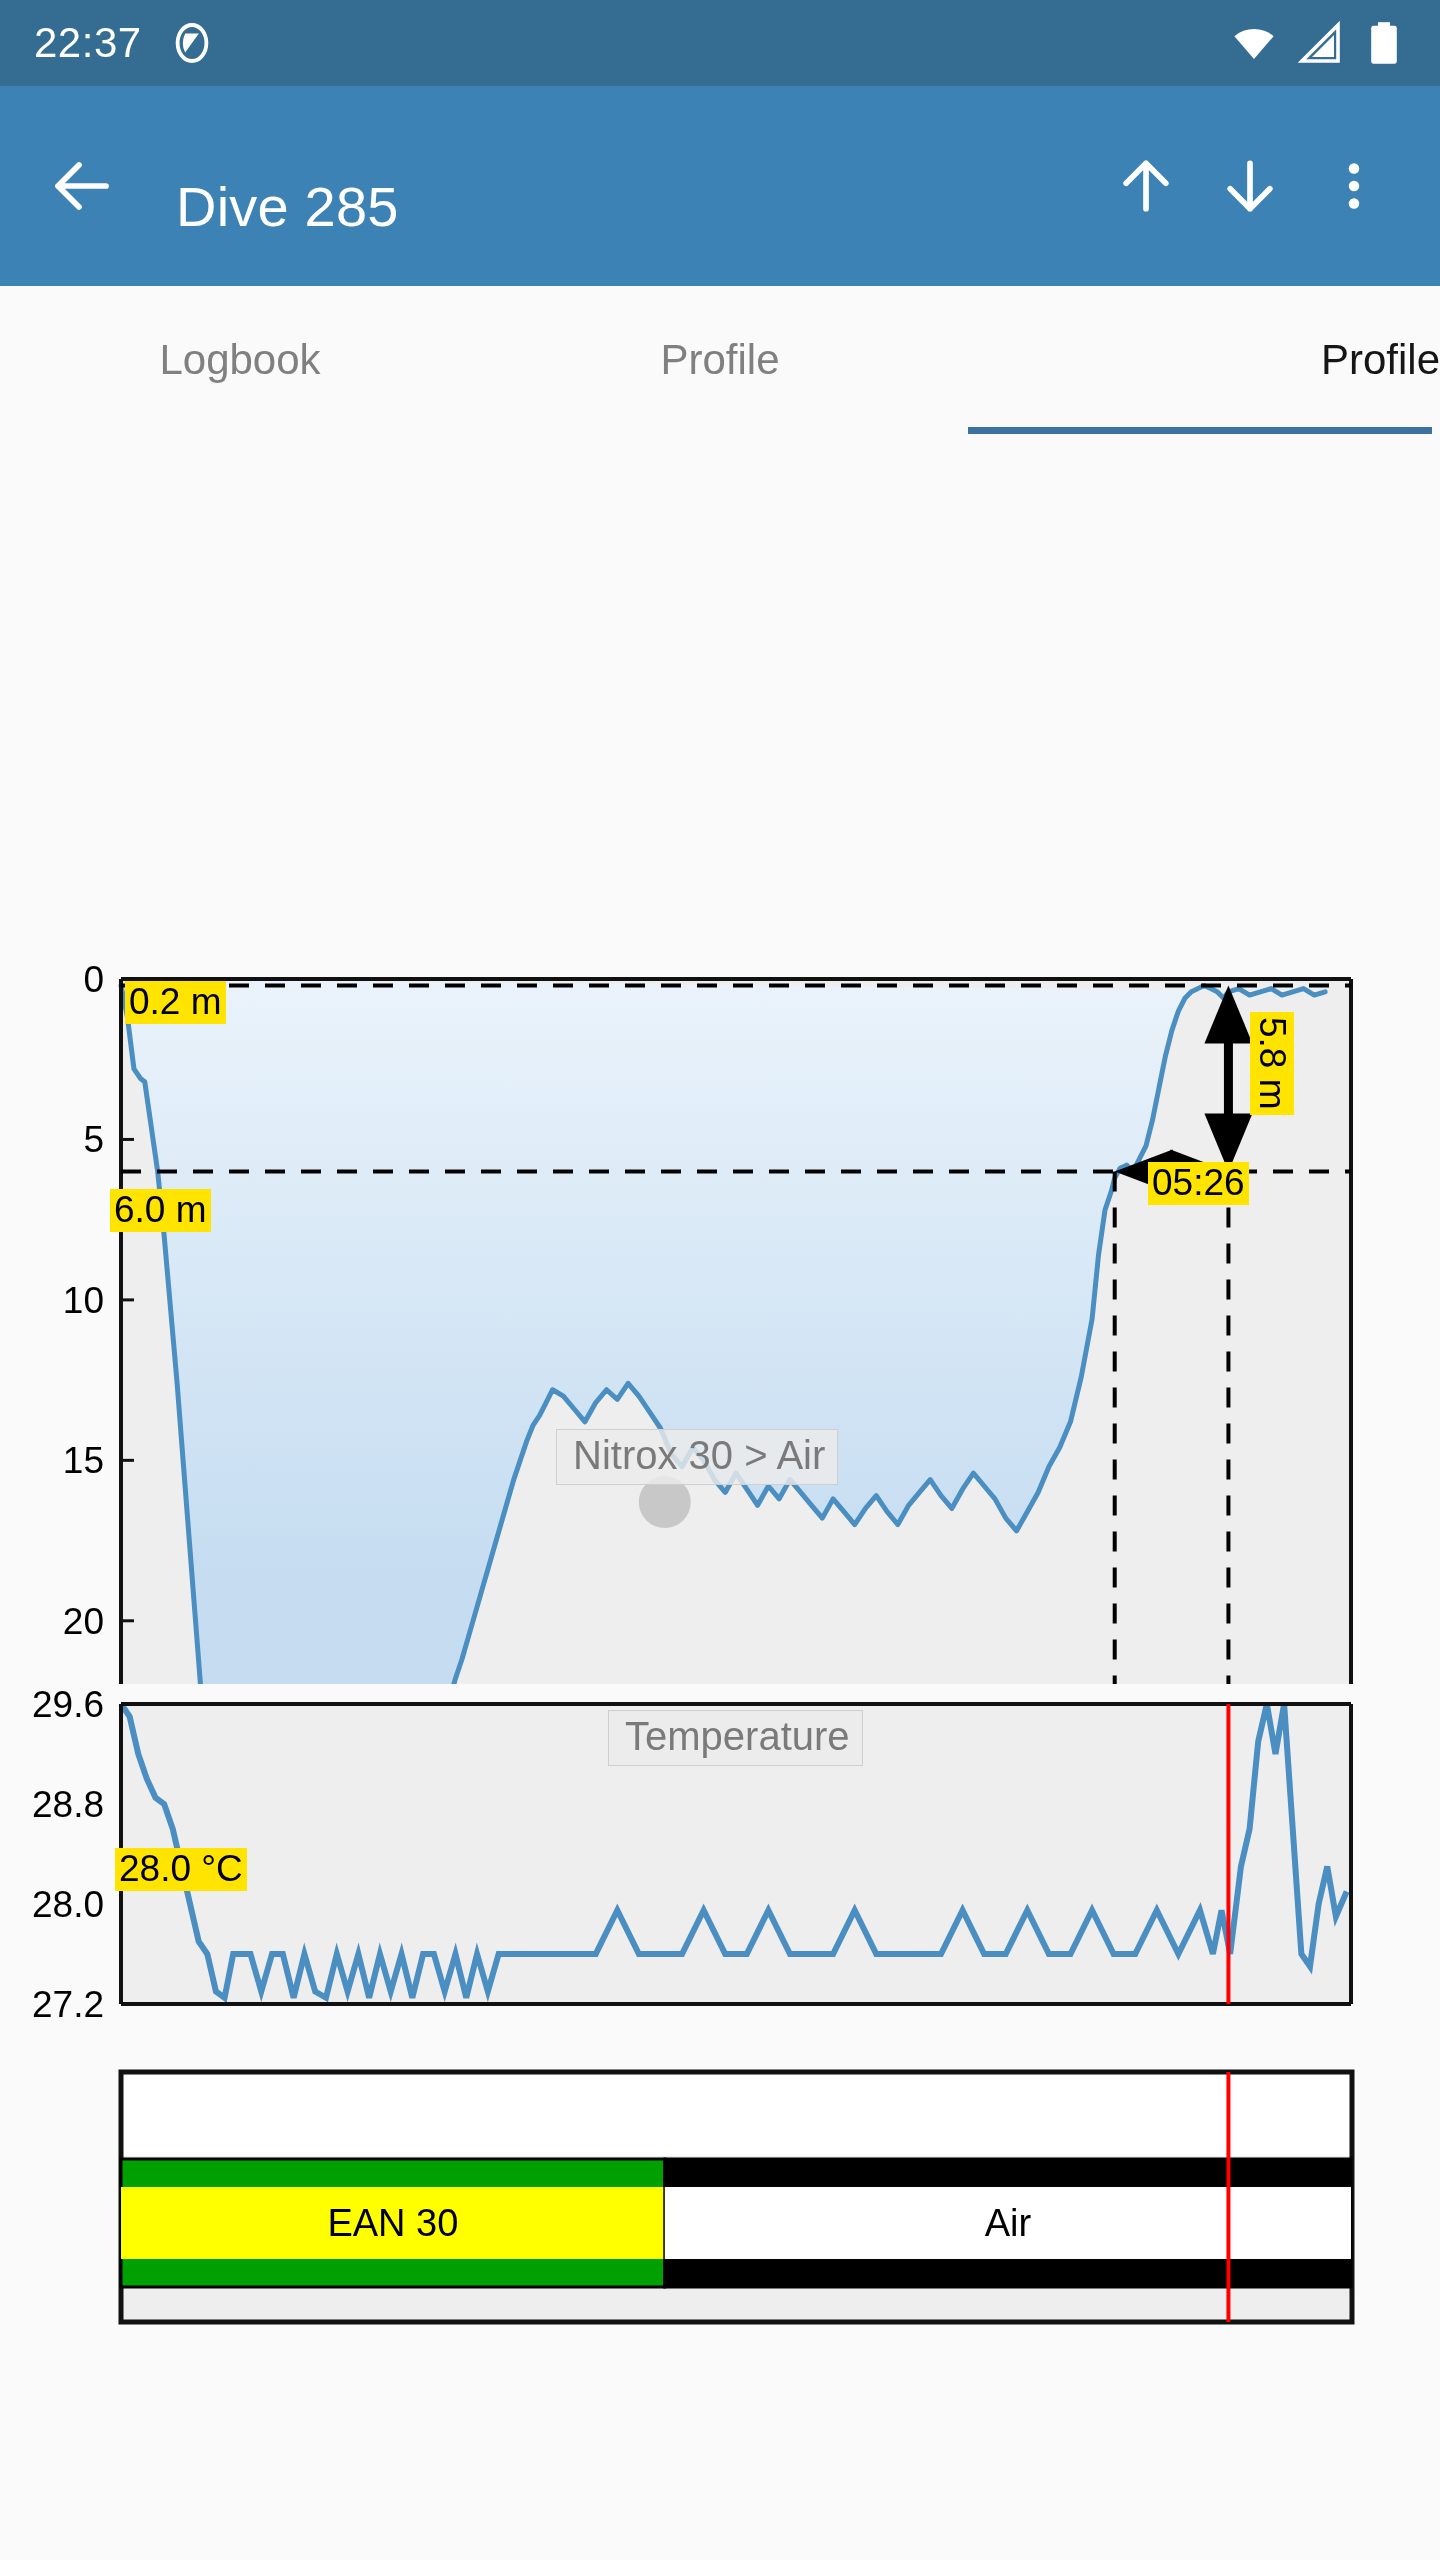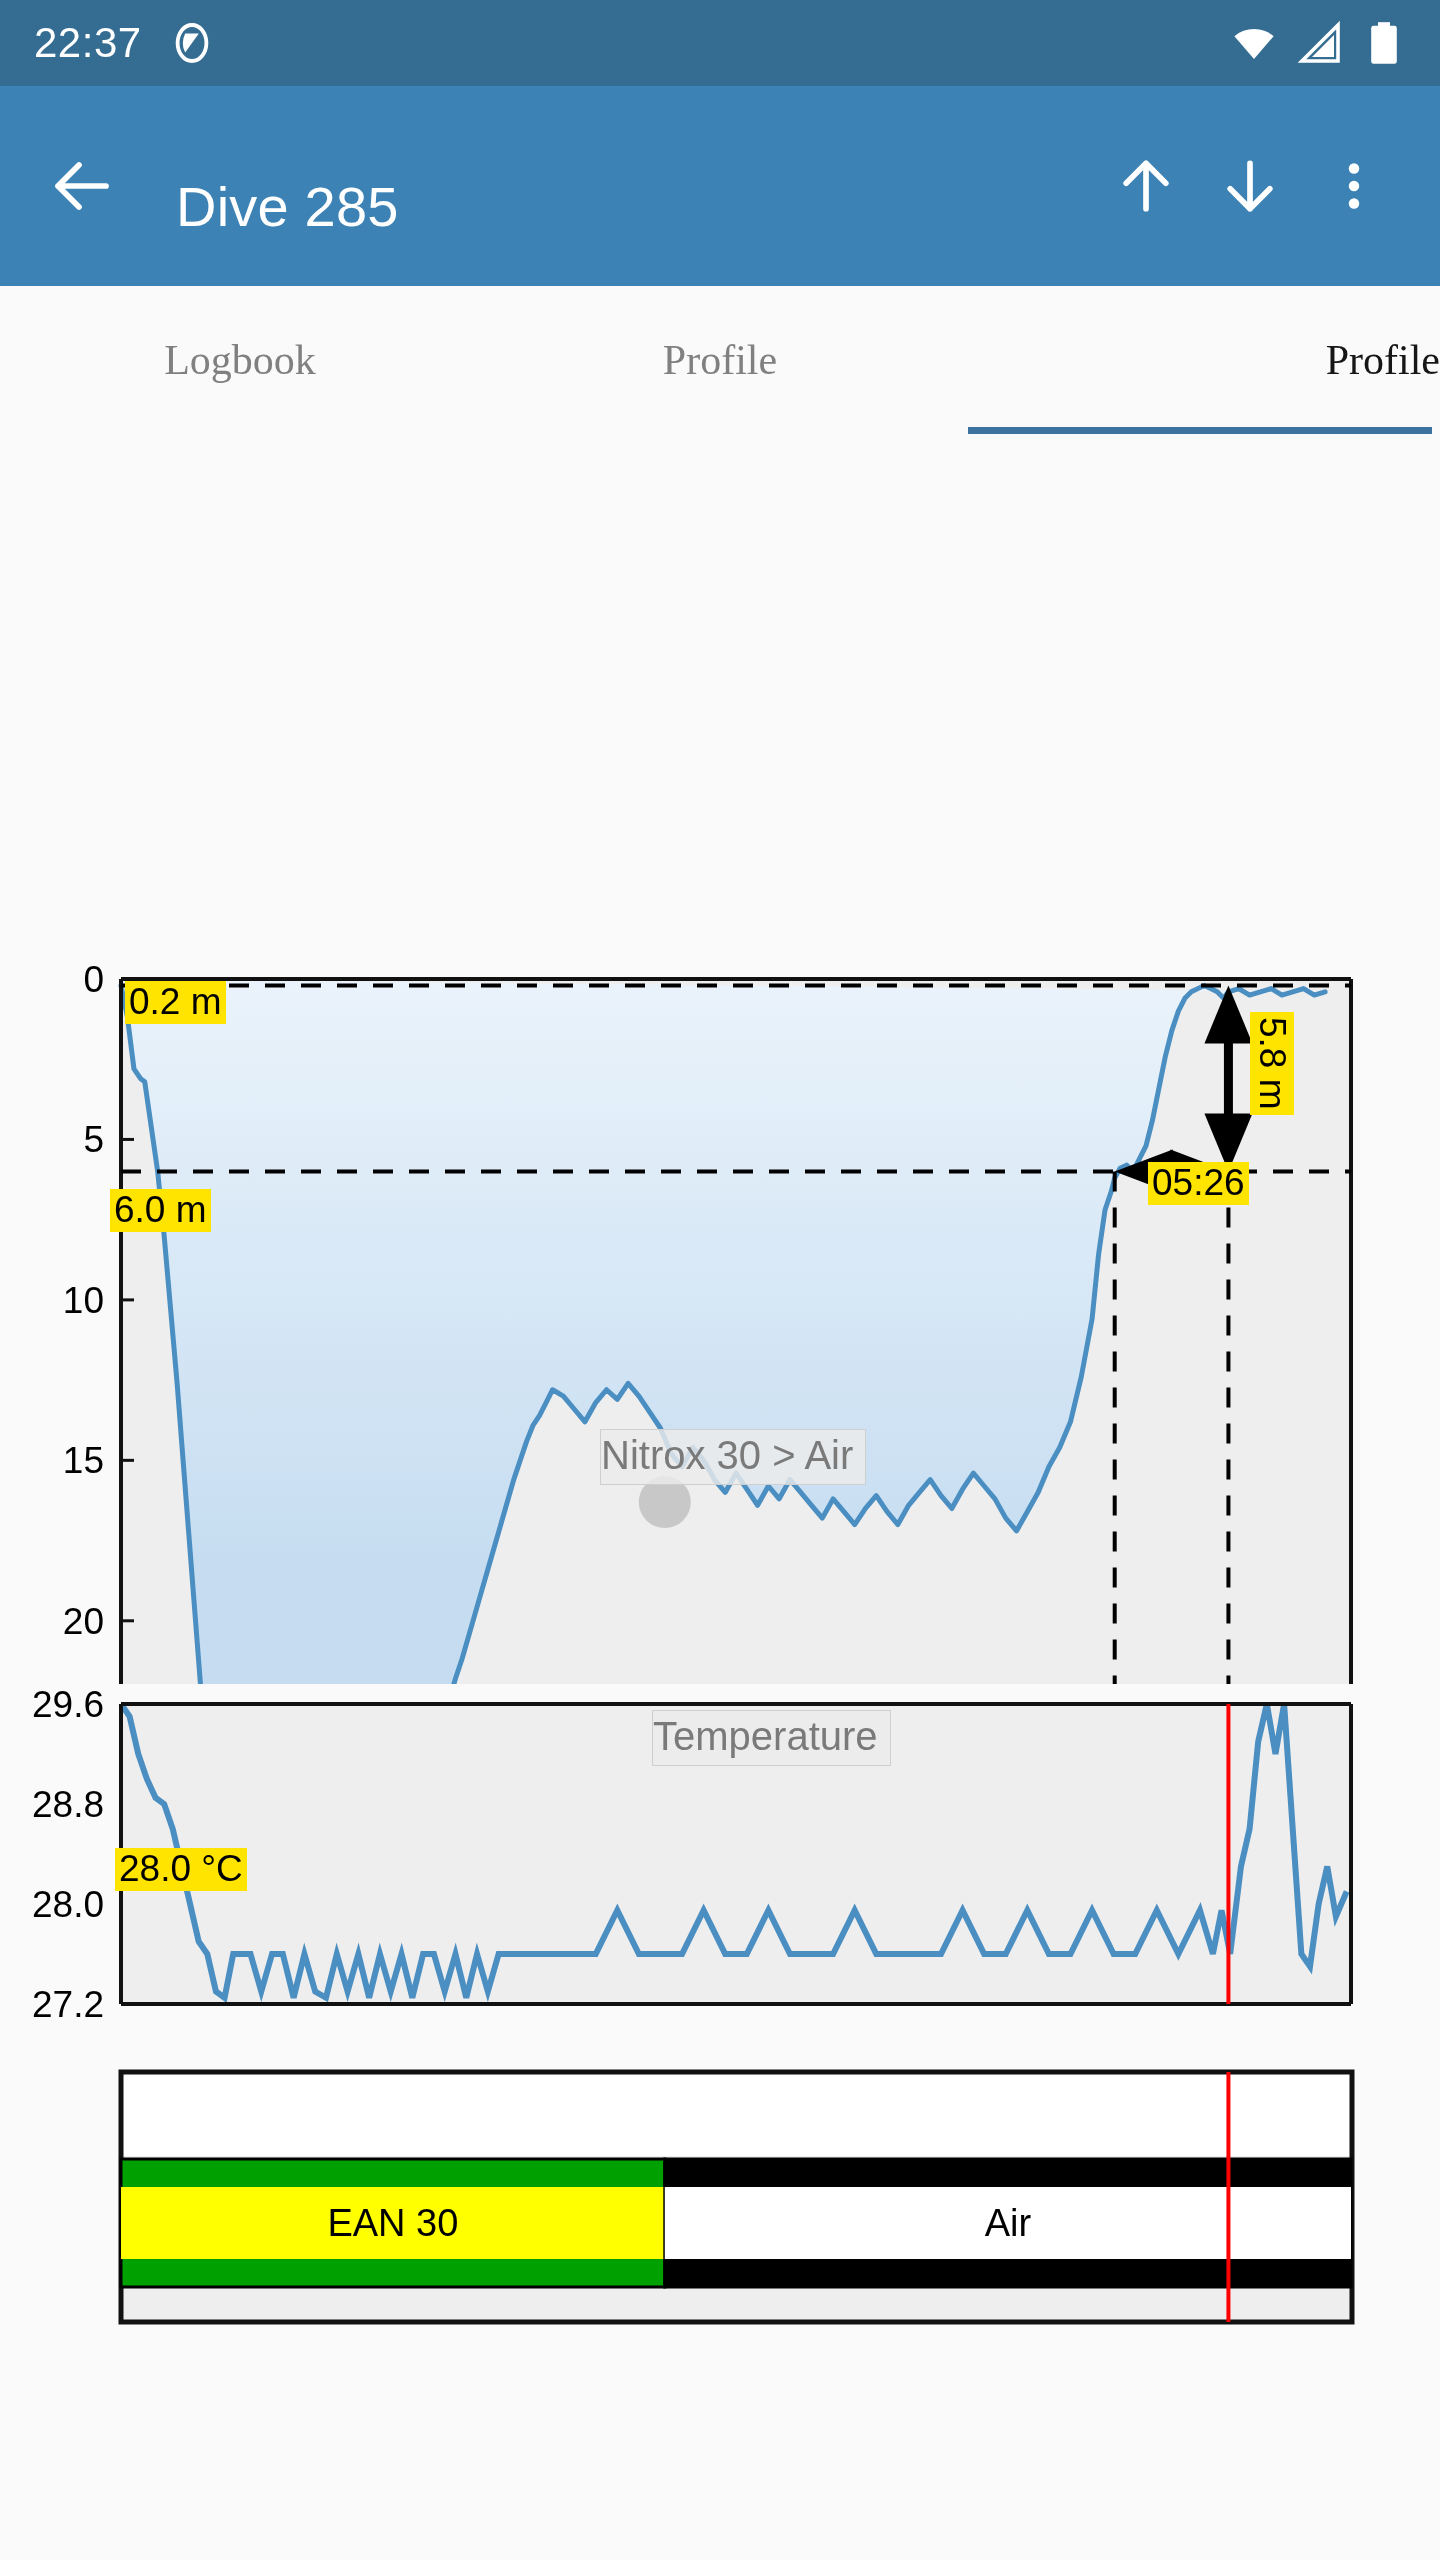--- a/index.html
+++ b/index.html
@@ -38,21 +38,21 @@
     white-space: nowrap;
     margin-top: 40px;
   }
   .appbar-spacer { flex: 1; }
   .appbar-action { width: 104px; height: 104px; display:flex; align-items:center; justify-content:center; cursor:pointer; }
 
   
   .tabs {
     height: 148px; width: 100%;
     background: #fafafa;
-    display: flex; align-items: stretch; font-family: Liberation Serif, serif;
+    display: flex; align-items: stretch;
   }
   .tab {
     flex: 1; display: flex; align-items: center; justify-content: center;
     font-size: 42px; color: #808080; position: relative; cursor: pointer;
   }
   .tab.active { color: #161616; font-weight: 500; justify-content: flex-end; }
   .tab.active::after {
     content: ""; position: absolute; left: 8px; right: 8px; bottom: 0;
     height: 7px; background: #3c72a0;
   }
@@ -82,23 +82,22 @@
   .hl-label.vertical {
     writing-mode: vertical-rl;
     padding: 5px 2px 5px 3px;
   }
   .plot-note {
     position: absolute;
     background: rgba(235,235,235,0.82);
     border: 1px solid #cfcfcf;
     color: #7a7a7a;
     font-size: 40px;
-    padding: 3px 12px 6px 0;
+    padding: 3px 12px 6px 16px;
     white-space: nowrap;
-    margin-left: 44px;
   }
   .axis-text {
     font-family: "Liberation Sans", sans-serif;
     font-size: 37px;
     fill: #000000;
   }
 </style>
 </head>
 <body>
 

